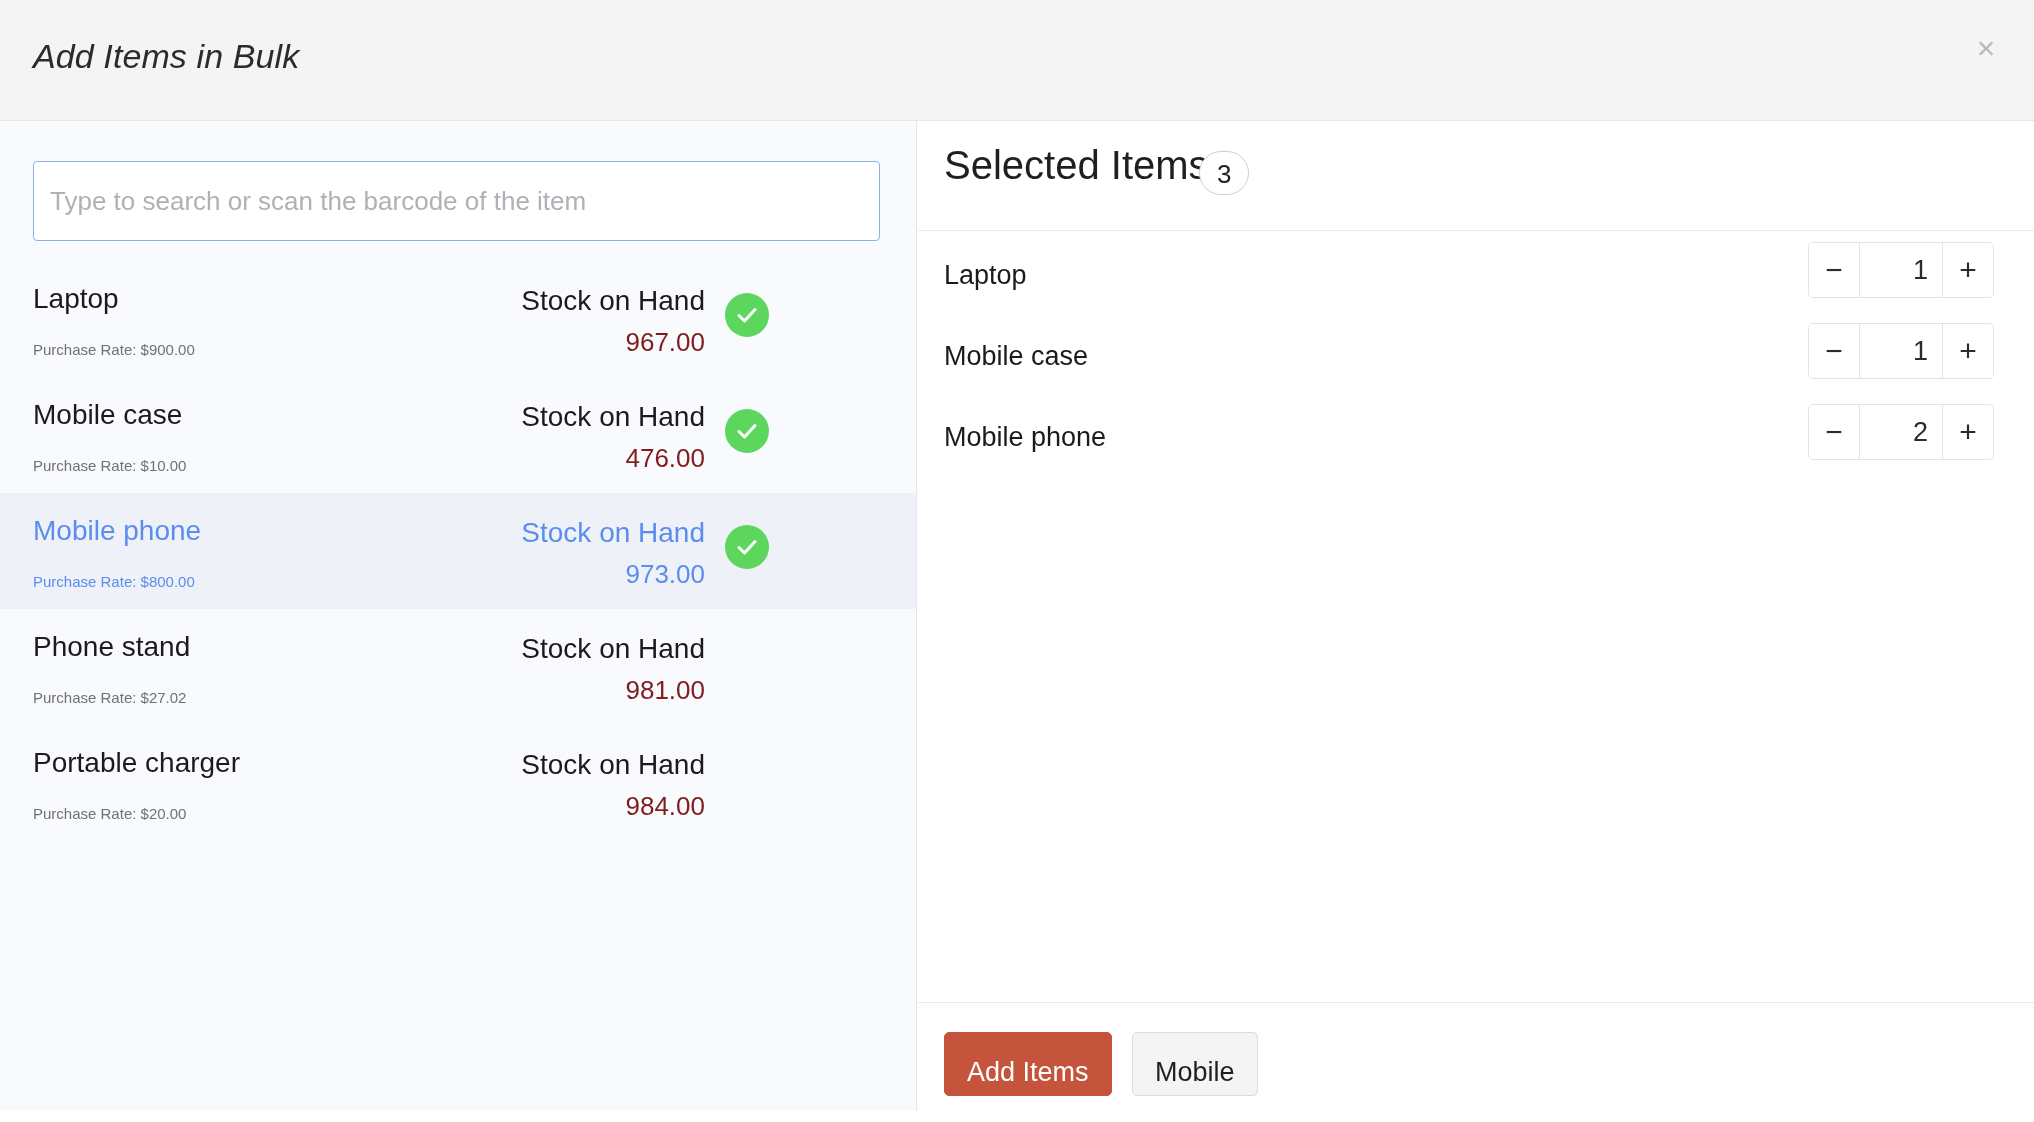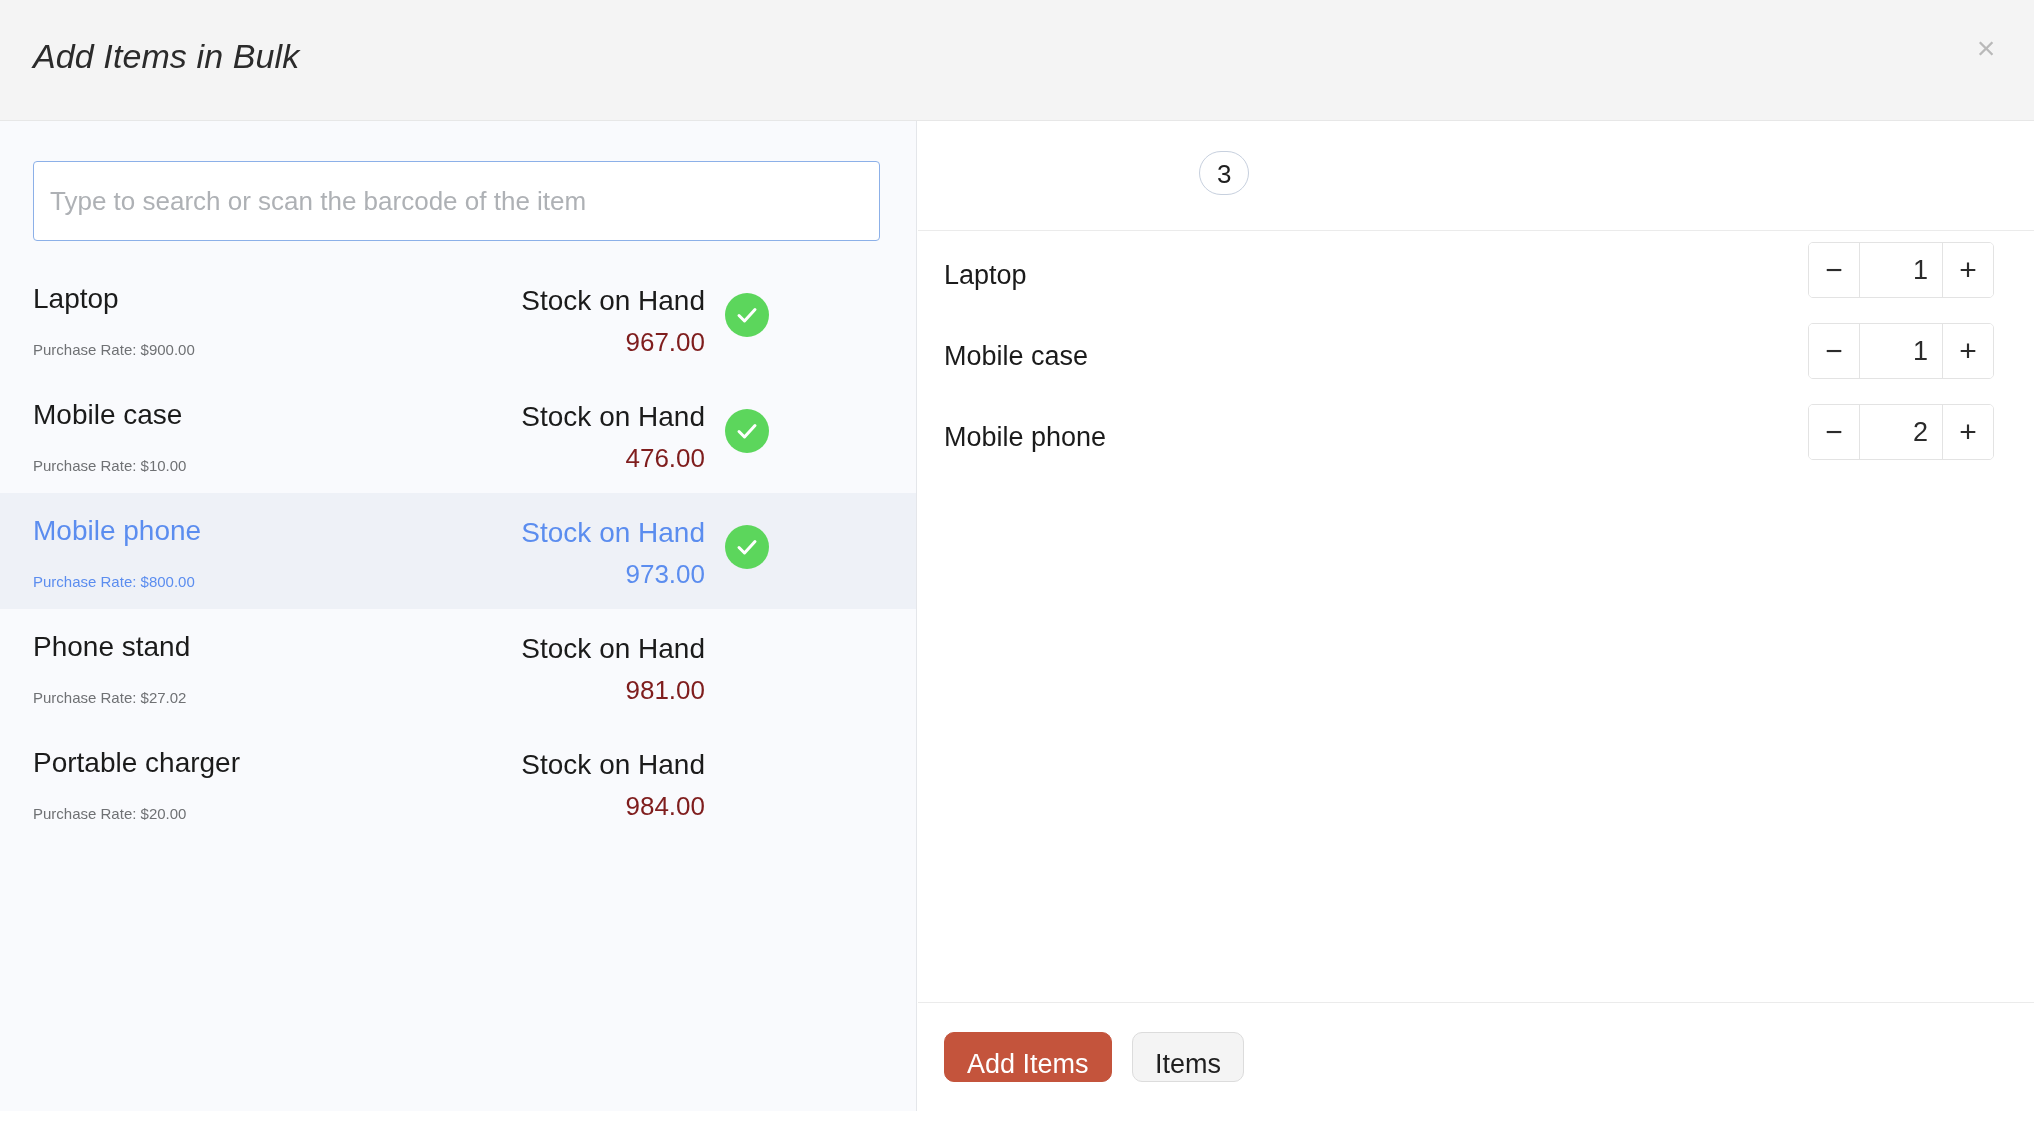--- a/index.html
+++ b/index.html
@@ -287,27 +287,27 @@
     top: 1002px;
     width: 1116px;
     height: 120px;
     background: #ffffff;
     border-top: 1px solid #ebebeb;
     box-sizing: border-box;
   }
   .btn {
     position: absolute;
     top: 29px;
-    height: 50px;
-    border-radius: 10px;
+    height: 64px;
+    border-radius: 5px;
     font-family: "Liberation Sans", sans-serif;
     font-size: 27px;
     cursor: pointer;
     box-sizing: border-box;
-    padding: 0 22px;
+    padding: 8px 22px;
     line-height: 62px;
     text-align: center;
     white-space: nowrap;
   }
   .btn-primary {
     left: 26px;
     background: #c4543c;
     color: #ffffff;
     border: 1px solid #c4543c;
   }
@@ -387,20 +387,21 @@
           <div class="stock-label">Stock on Hand</div>
           <div class="stock-value">984.00</div>
         </div>
 
       </div>
     </div>
 
     <div class="right-panel">
 
       <div class="selected-header">
+        <div class="selected-title">Selected Items</div>
         <div class="count-badge">3</div>
       </div>
 
       <div class="selected-list">
 
         <div class="selected-item-row">
           <div class="sel-name">Laptop</div>
           <div class="stepper">
             <div class="step-btn step-minus">−</div>
             <input class="step-value" type="text" value="1" style="">
@@ -425,16 +426,16 @@
             <div class="step-btn step-plus">+</div>
           </div>
         </div>
 
       </div>
     </div>
   </div>
 
   <div class="footer">
     <div class="btn btn-primary">Add Items</div>
-    <div class="btn btn-secondary">Items</div>
+    <div class="btn btn-secondary">Mobile</div>
   </div>
 
 </div>
 
 </body></html>

